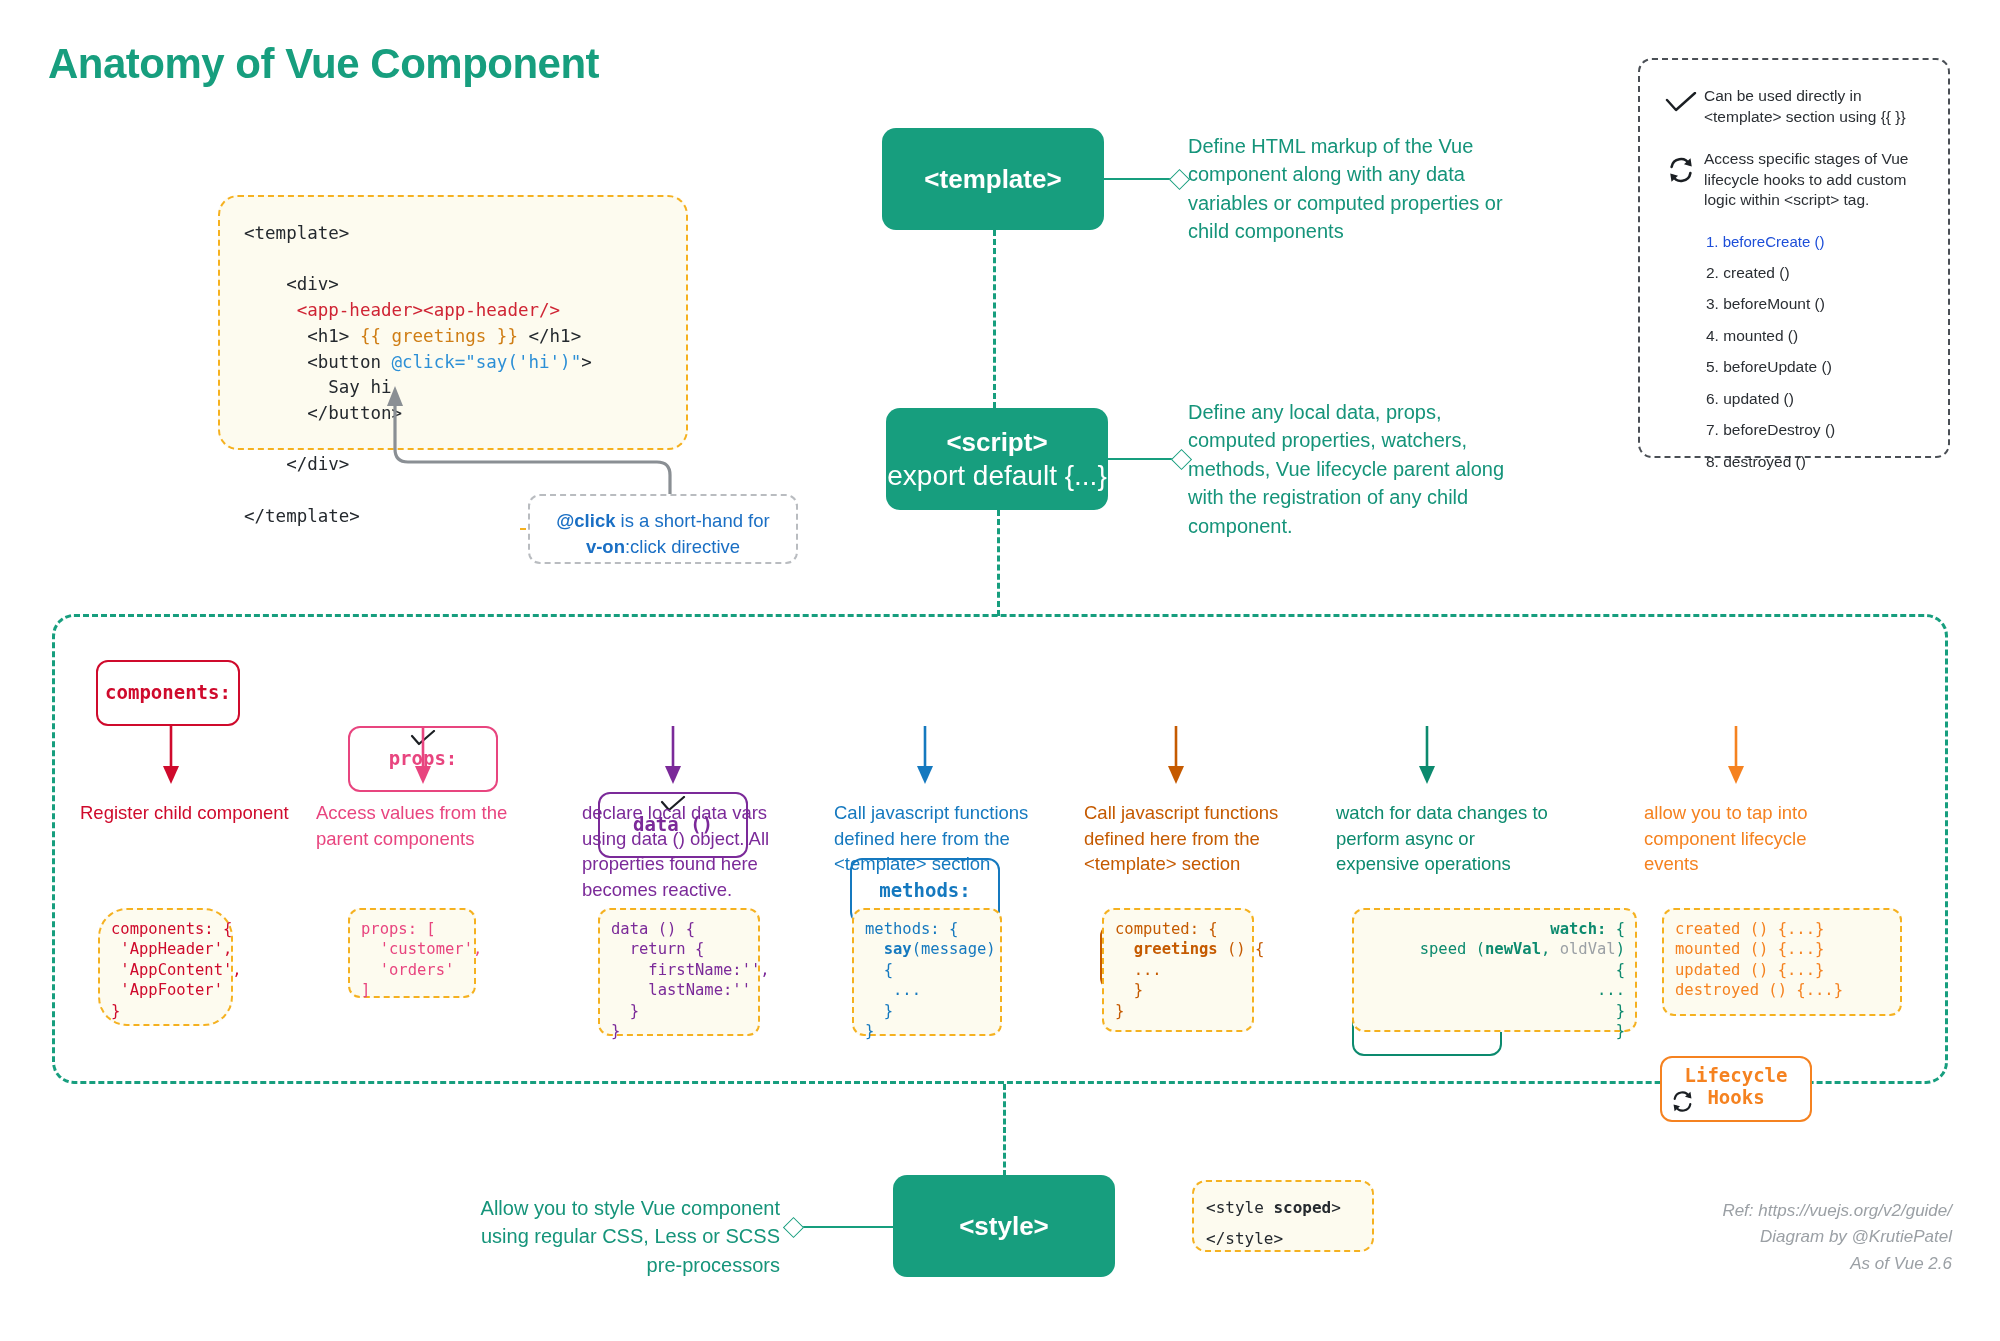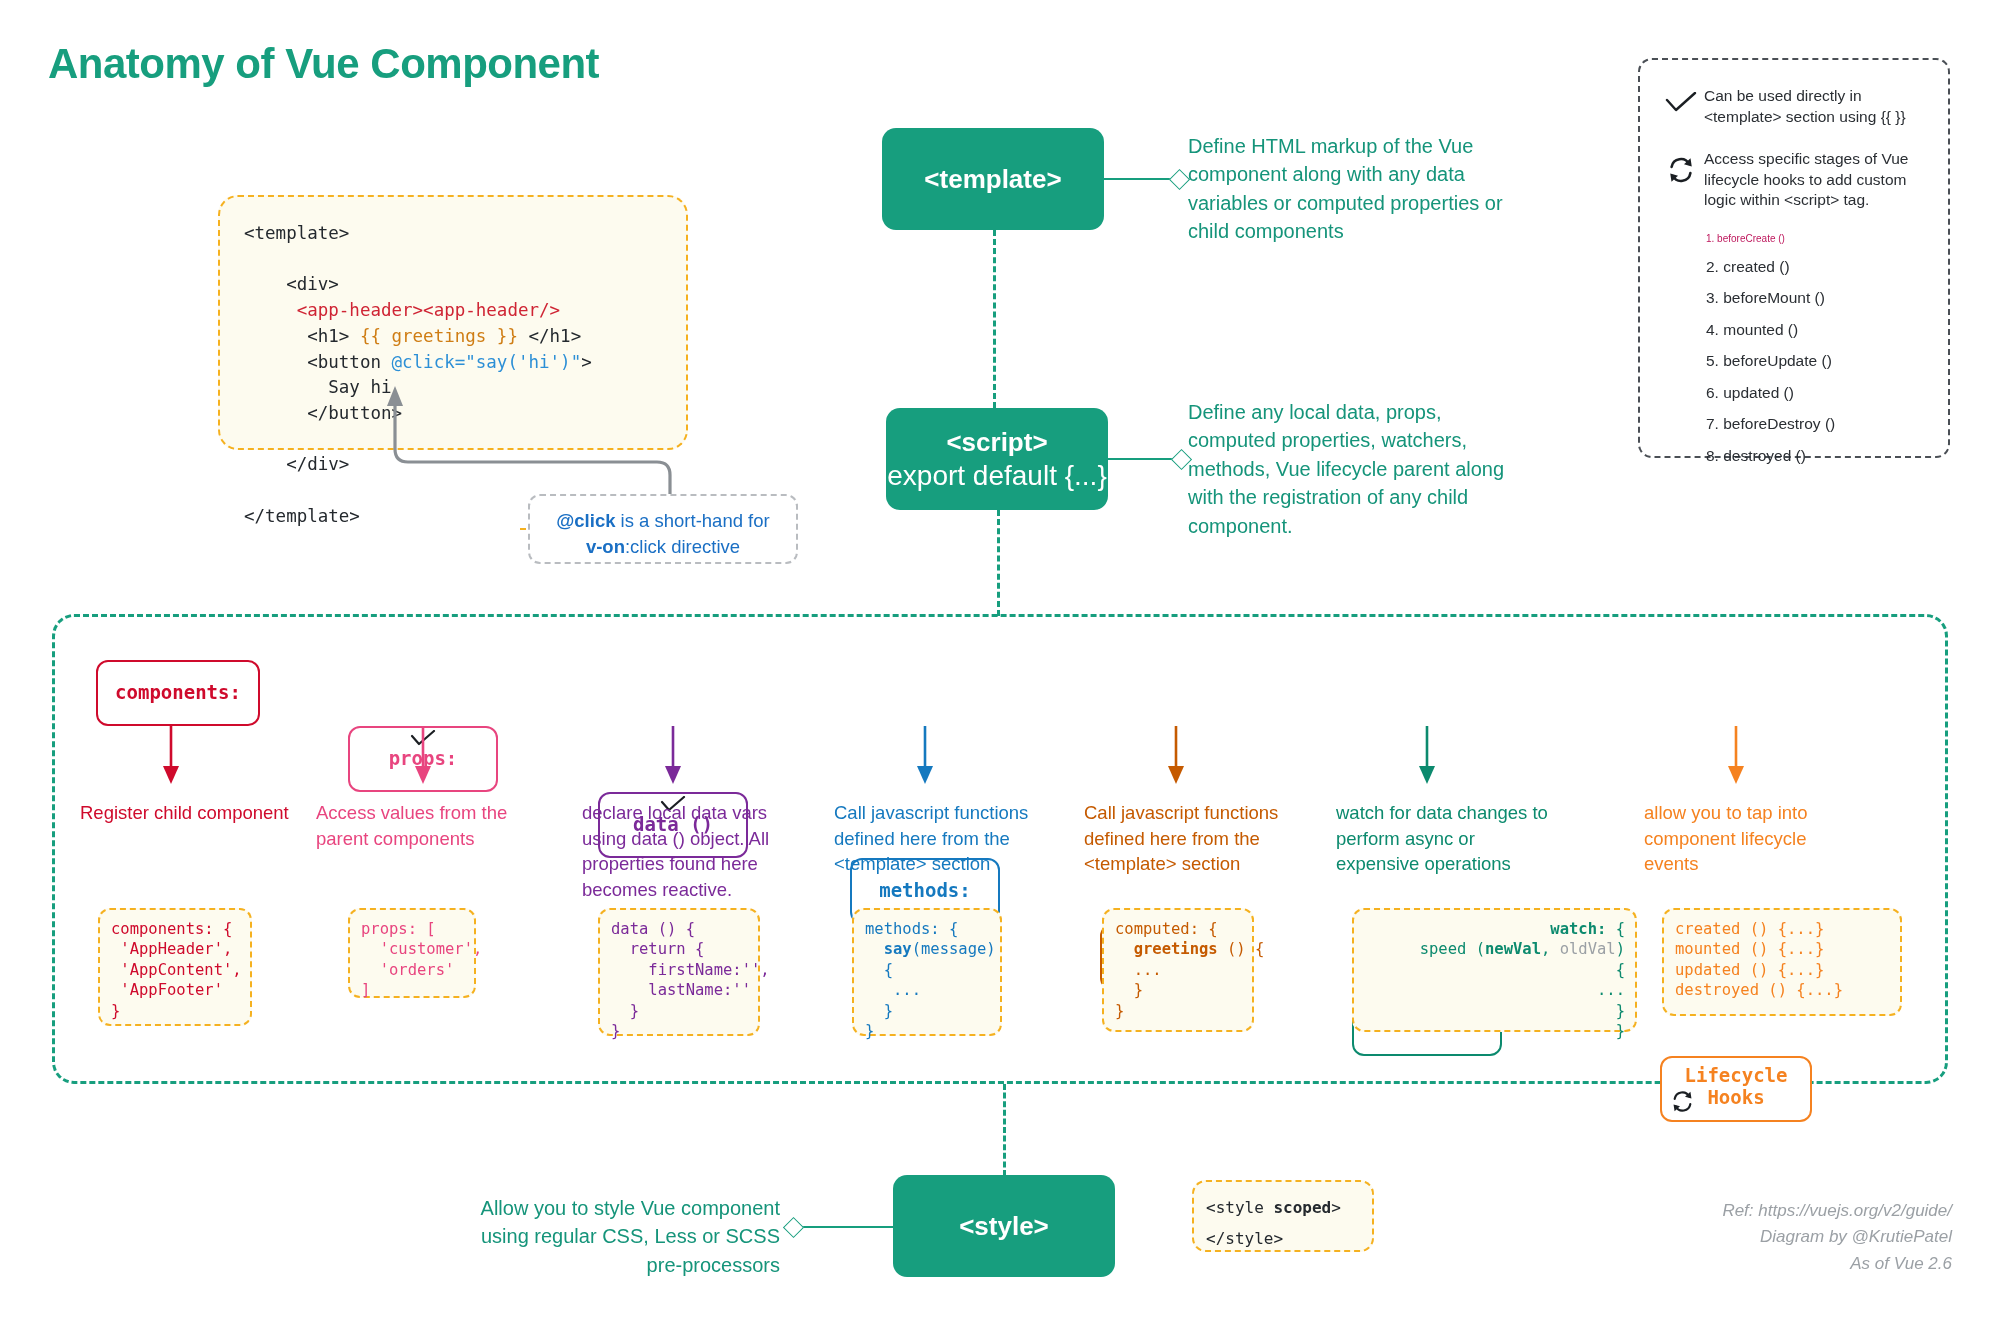--- a/index.html
+++ b/index.html
@@ -266,42 +266,42 @@
       <svg width="30" height="30" viewBox="0 0 24 24">
         <path d="M4.5 9.5 A7.5 7.5 0 0 1 18.5 7.2" fill="none" stroke="#1b1f23" stroke-width="2.1" stroke-linecap="round"></path>
         <polygon points="19.6,2.6 20.6,9.2 14.4,7.4" fill="#1b1f23"></polygon>
         <path d="M19.5 14.5 A7.5 7.5 0 0 1 5.5 16.8" fill="none" stroke="#1b1f23" stroke-width="2.1" stroke-linecap="round"></path>
         <polygon points="4.4,21.4 3.4,14.8 9.6,16.6" fill="#1b1f23"></polygon>
       </svg>
     </div>
     <div class="legend-text">Access specific stages of Vue lifecycle hooks to add custom logic within &lt;script&gt; tag.</div>
   </div>
   <div class="hook-list" id="hook-list">
-      <div style="font-size: 10px; color: #be185d; margin-bottom: 13.5px;">1. beforeCreate ()</div>
+      <div style="font-size: 15px; color: #1d4ed8; margin-bottom: 13.5px;">1. beforeCreate ()</div>
       <div style="font-size: 15.5px; color: rgb(42, 46, 51); margin-bottom: 13.5px;">2. created ()</div>
       <div style="font-size: 15.5px; color: rgb(42, 46, 51); margin-bottom: 13.5px;">3. beforeMount ()</div>
       <div style="font-size: 15.5px; color: rgb(42, 46, 51); margin-bottom: 13.5px;">4. mounted ()</div>
       <div style="font-size: 15.5px; color: rgb(42, 46, 51); margin-bottom: 13.5px;">5. beforeUpdate ()</div>
       <div style="font-size: 15.5px; color: rgb(42, 46, 51); margin-bottom: 13.5px;">6. updated ()</div>
       <div style="font-size: 15.5px; color: rgb(42, 46, 51); margin-bottom: 13.5px;">7. beforeDestroy ()</div>
       <div style="font-size: 15.5px; color: rgb(42, 46, 51); margin-bottom: 13.5px;">8. destroyed ()</div>
     </div>
 </div>
 
 <div class="abs" id="options-container"></div>
 <div class="abs" id="options-layer" style="left:0; top:0; width:2000px; height:1341px; pointer-events:none;">
-    <div class="opt-head abs" style="left: 96px; top: 660px; width: 164px; border-color: rgb(207, 10, 44); pointer-events: auto;">
+    <div class="opt-head abs" style="left: 96px; top: 660px; width: 144px; border-color: rgb(207, 10, 44); pointer-events: auto;">
       <div class="opt-label" style="color: rgb(207, 10, 44); white-space: pre-line;">components:</div>
     </div>
     <svg class="abs" style="left: 159px; top: 726px; width: 24px; height: 62px;">
       <line x1="12" y1="0" x2="12" y2="42" stroke="#cf0a2c" stroke-width="2.6"></line>
       <polygon points="4,40 20,40 12,58" fill="#cf0a2c"></polygon>
     </svg>
     <div class="abs" style="left: 80px; top: 800px; width: 222px; color: rgb(207, 10, 44); font-size: 18.5px; line-height: 1.38;">Register child component</div>
-    <div class="abs opt-snippet" style="left: 98px; top: 908px; width: 154px; height: 118px;">
+    <div class="abs opt-snippet" style="left: 98px; top: 908px; width: 135px; height: 118px; border-radius: 29px;">
       <pre style="color: rgb(207, 10, 44);">components: {
  'AppHeader',
  'AppContent',
  'AppFooter'
 }</pre>
     </div>
     <div class="opt-head abs" style="left: 348px; top: 660px; width: 150px; border-color: rgb(232, 69, 127); pointer-events: auto;">
       <span class="check-mark"><svg width="26" height="16" viewBox="0 0 26 16">
           <path d="M2 6 L9 14 L24 1" fill="none" stroke="#1b1f23" stroke-width="2.2" stroke-linecap="round" stroke-linejoin="round"></path>
         </svg></span>

